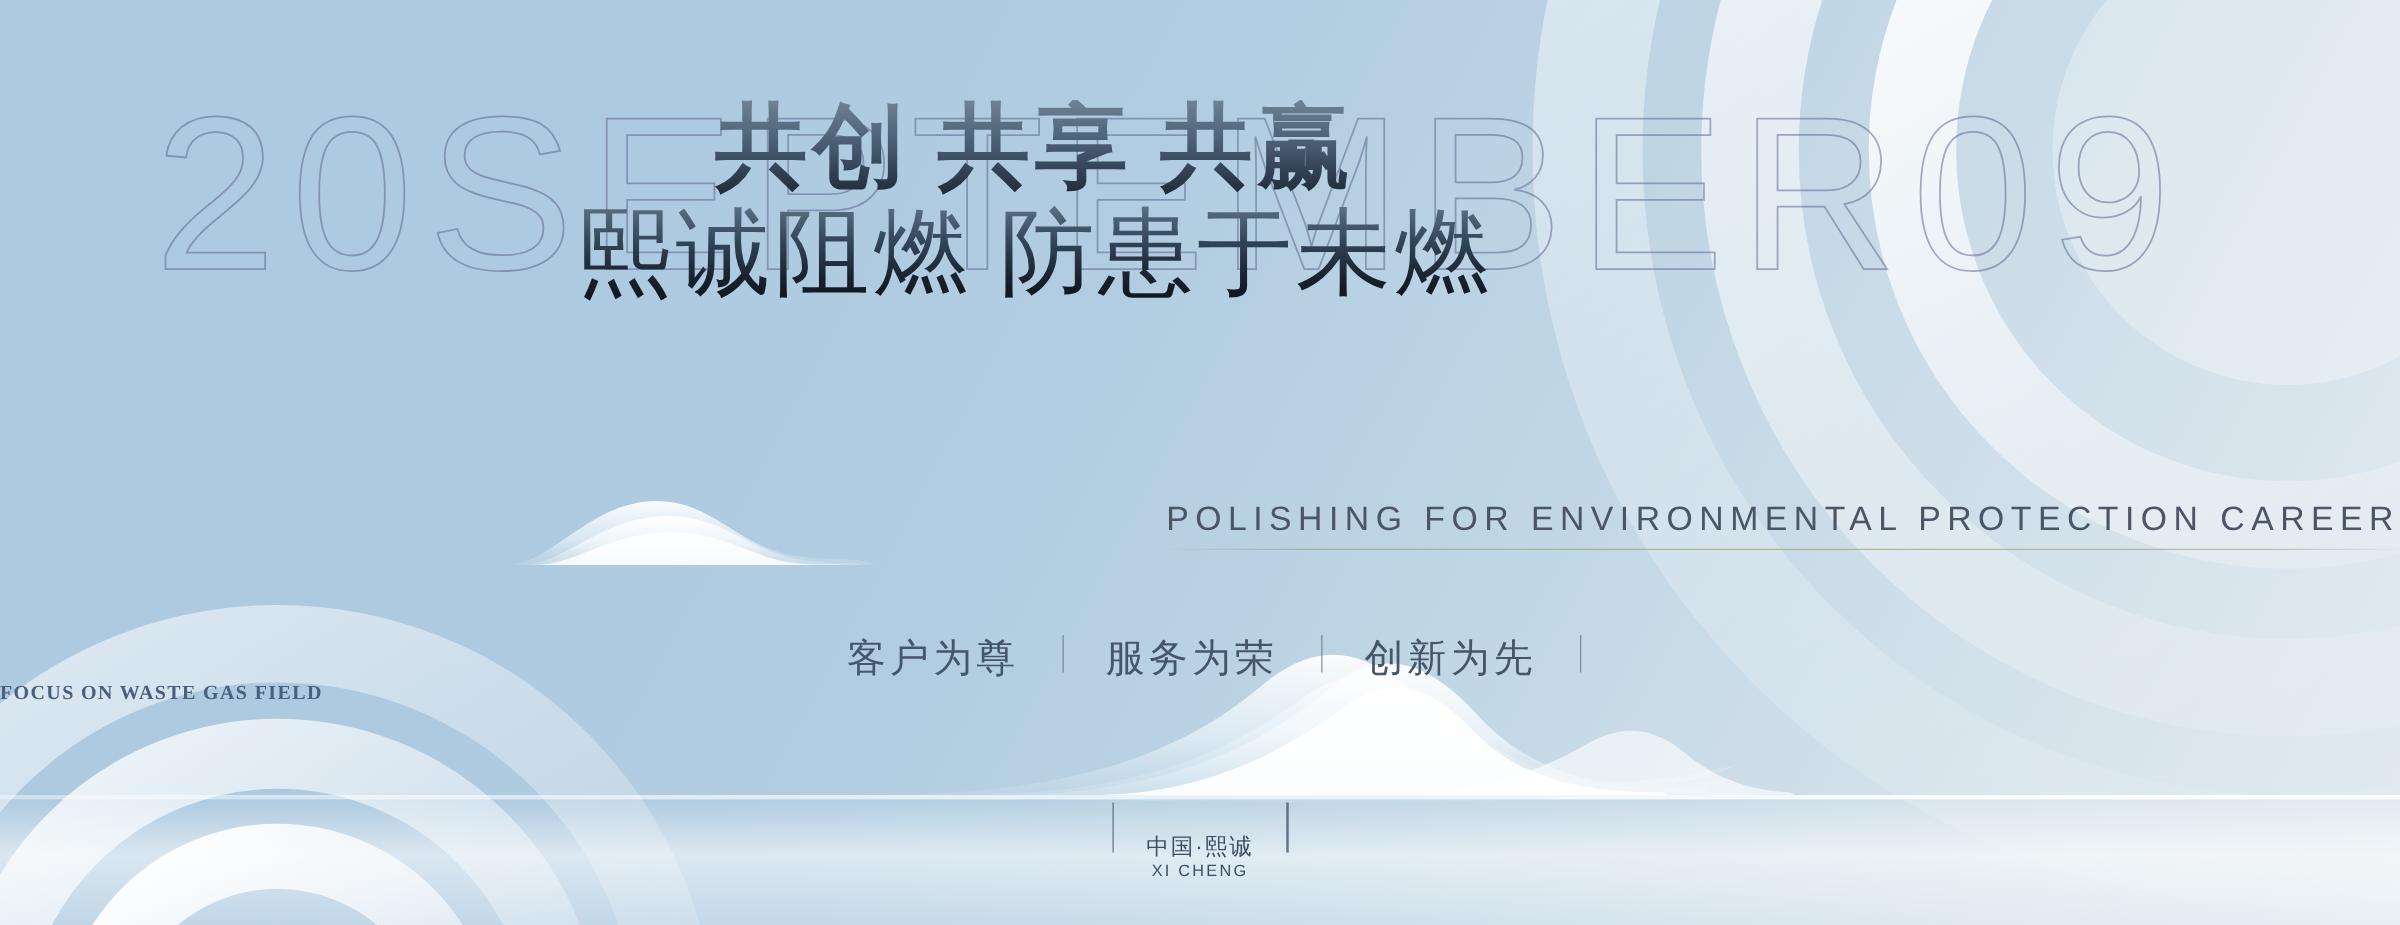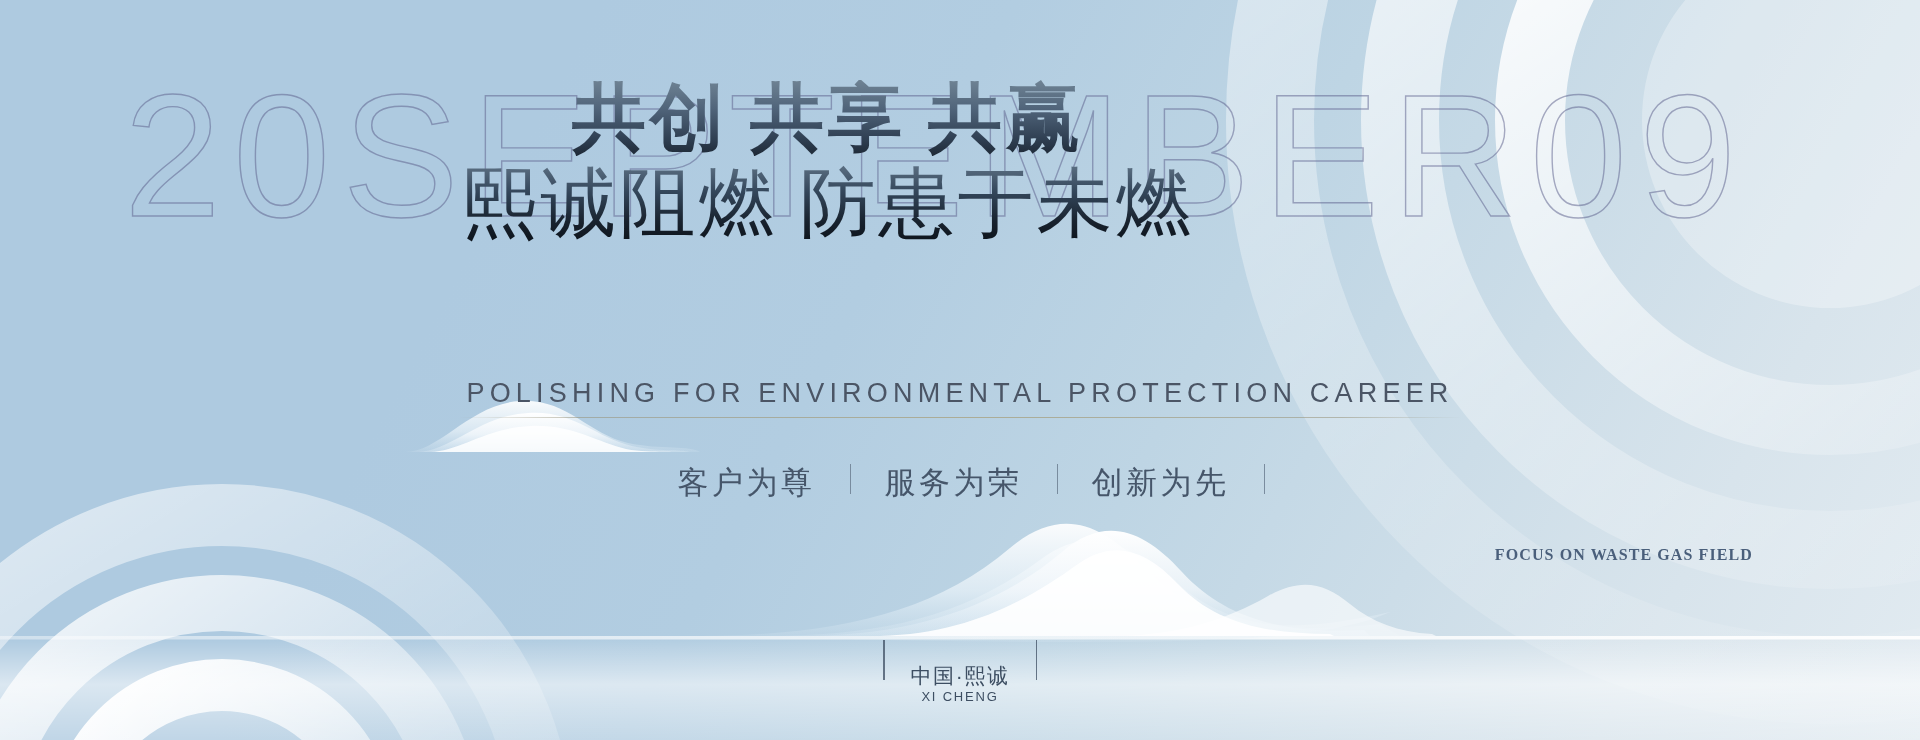--- a/index.html
+++ b/index.html
@@ -86,23 +86,23 @@
     -webkit-background-clip:text;
     background-clip:text;
     color:transparent;
     white-space:nowrap;
   }
   .hl-sp{ display:inline-block; width:22px; }
 
   
   .tagline-wrap{
     position:absolute;
-    left:0; top:378px;
+    left:0; top:400px;
     width:1920px;
-    text-align:center;
+    text-align:right;
   }
   .tagline{
     display:inline-block;
     position:relative;
     font-size:27px;
     font-weight:400;
     letter-spacing:5.2px;
     color:#4b5565;
     padding-bottom:9px;
     white-space:nowrap;
@@ -125,20 +125,21 @@
     position:absolute;
     left:0; top:462px;
     width:1920px;
     text-align:center;
   }
   .values{
     display:inline-flex;
     align-items:flex-start;
     gap:0;
     white-space:nowrap;
+    margin-top:44px;
   }
   .value-item{
     font-size:31px;
     letter-spacing:3.5px;
     color:#46566a;
     padding:0 28px;
   }
   .value-sep{
     display:inline-block;
     width:1px;
@@ -148,21 +149,21 @@
     margin:0 6px;
     position:relative;
     top:2px;
   }
 
   
   .serif-wrap{
     position:absolute;
     left:0; top:544px;
     width:1753px;
-    text-align:right;
+    text-align:left;
     pointer-events:none;
   }
   .serif-line{
     font-family:"Liberation Serif","DejaVu Serif",serif;
     font-weight:700;
     color:#4a5f7b;
     letter-spacing:1.1px;
     line-height:1.42;
     white-space:nowrap;
   }
@@ -185,21 +186,21 @@
     width:1.5px;
     height:40px;
     background:#46566a;
     opacity:.8;
   }
   .logo-text{
     text-align:center;
     line-height:1.3;
   }
   .logo-cn{
-    font-size:21px;
+    font-size:18px;
     letter-spacing:1.6px;
     color:#3d4e62;
     white-space:nowrap;
     margin-top:47px;
   }
   .logo-en{
     font-size:13px;
     letter-spacing:1.8px;
     color:#3d4e62;
     white-space:nowrap;

